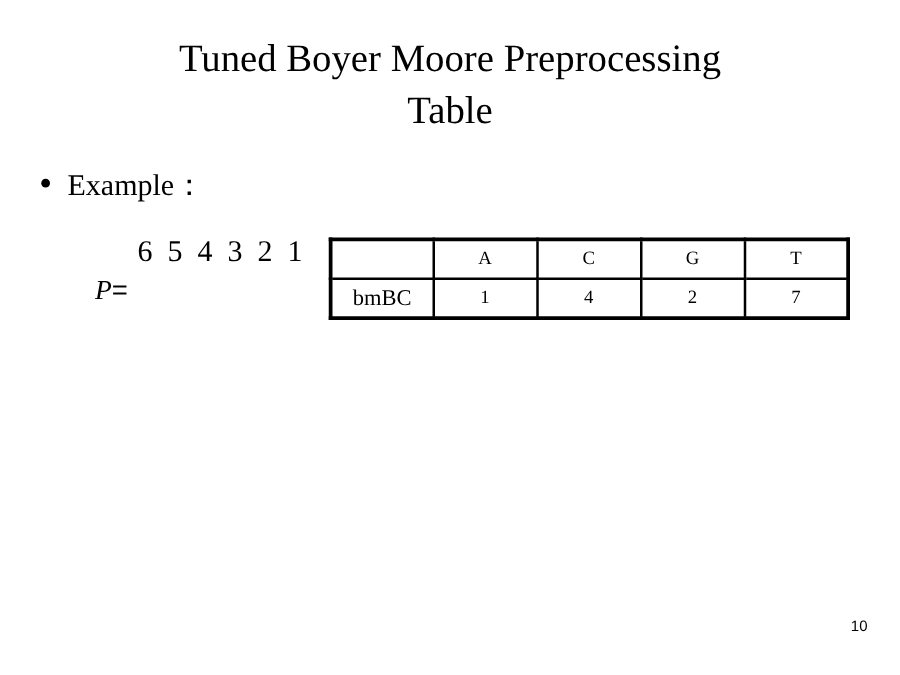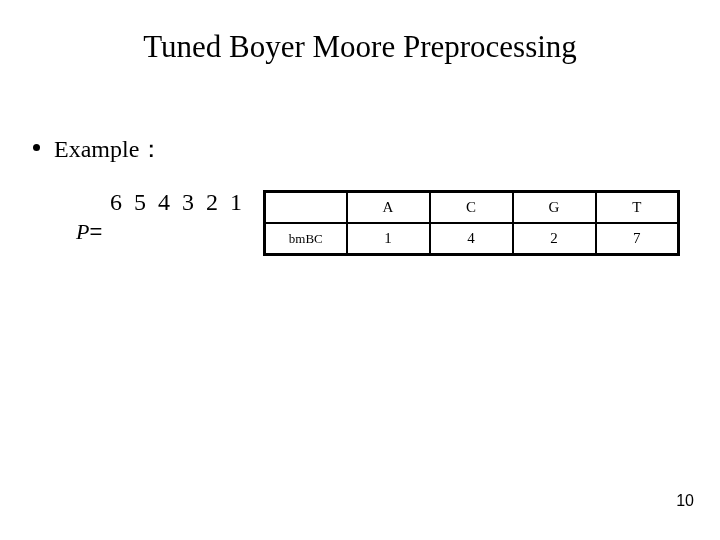--- a/index.html
+++ b/index.html
@@ -116,44 +116,45 @@
     padding: 0;
   }
   .bc-table col.label-col { width: 82px; }
   .bc-table col.data-col  { width: 83px; }
 
   .cell-corner { }
   .cell-head {
     font-size: 15px;
   }
   .cell-rowlabel {
-    font-size: 13px;
+    font-size: 18px;
   }
   .cell-value {
     font-size: 15px;
   }
 
   
   .page-number {
     position: absolute;
     right: 26px;
     top: 492px;
     font-family: "Liberation Sans", sans-serif;
-    font-size: 16px;
+    font-size: 12px;
     color: #000000;
     line-height: 18px;
   }
 </style>
 </head>
 <body>
 
 <div class="slide">
 
   <div class="slide-title">
     <span class="title-line">Tuned Boyer Moore Preprocessing</span>
+    <span class="title-line">Table</span>
   </div>
 
   <div class="bullet-row">
     <span class="bullet-dot"></span>
     <span class="bullet-text">Example：</span>
   </div>
 
   <div class="pattern-block">
     <div class="pattern-indices">6 5 4 3 2 1</div>
     <div class="pattern-string">

